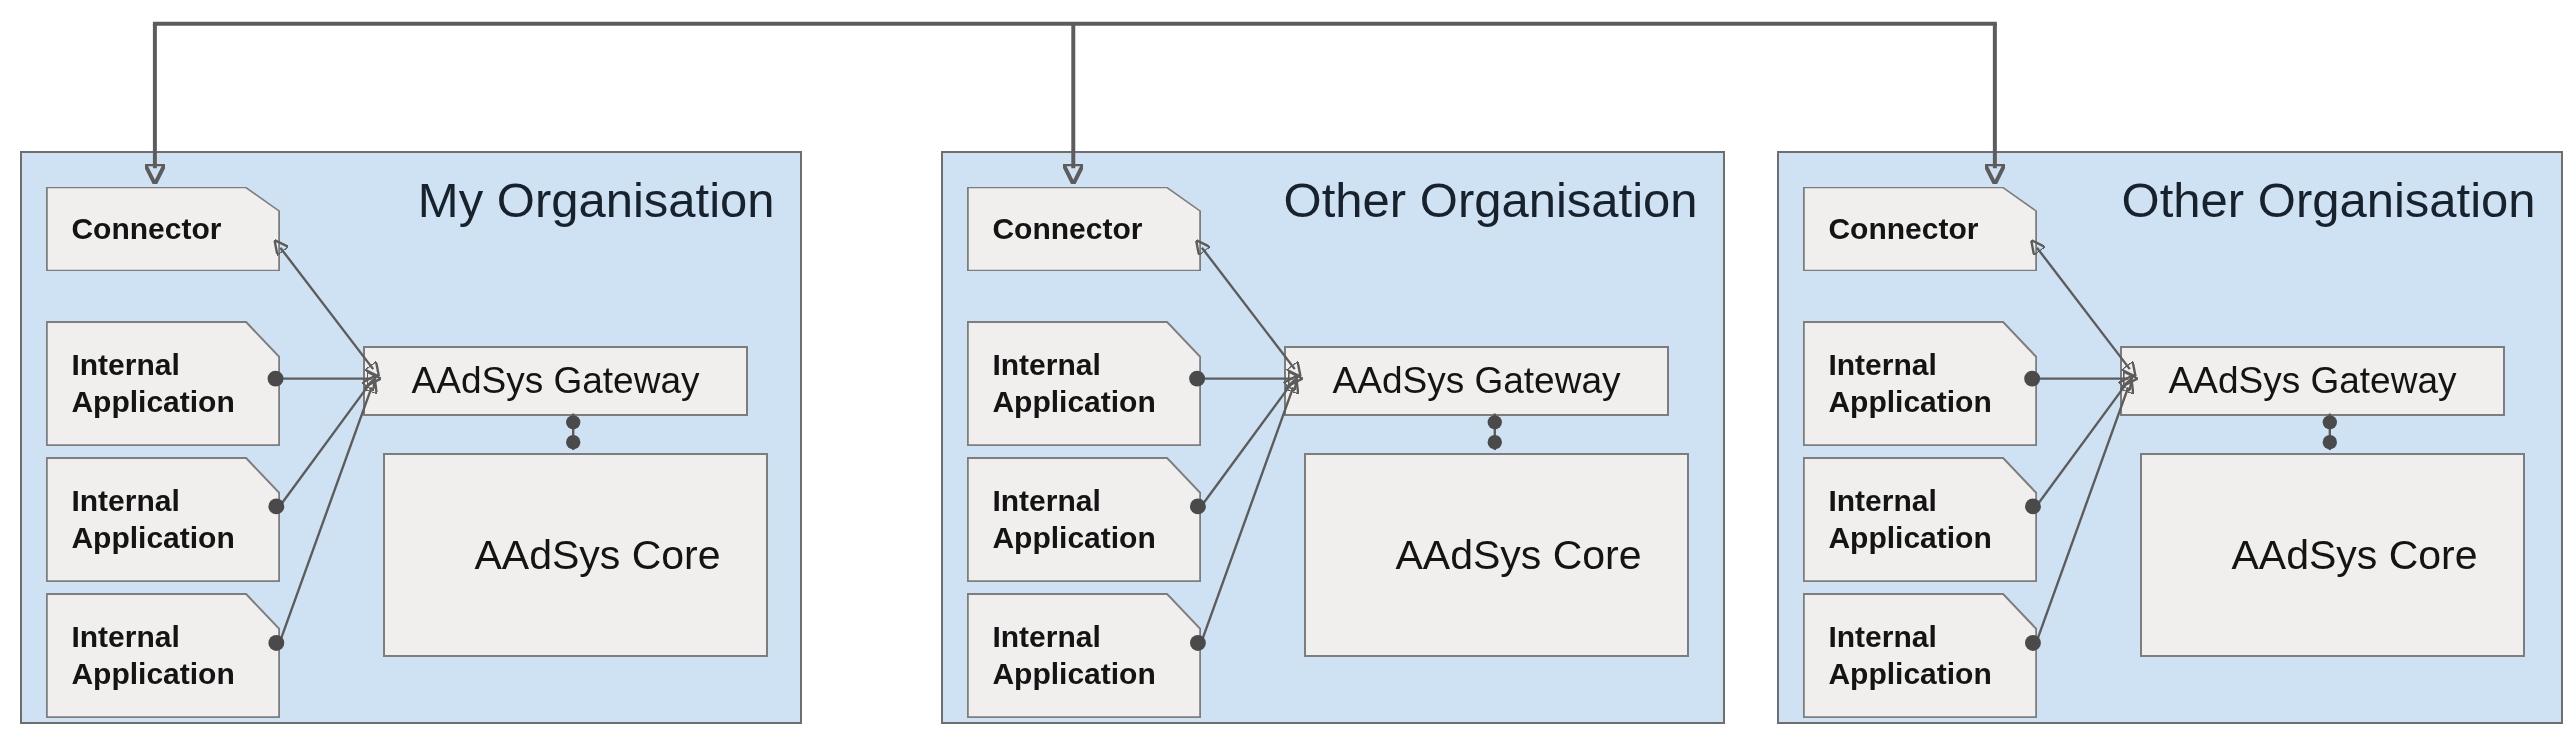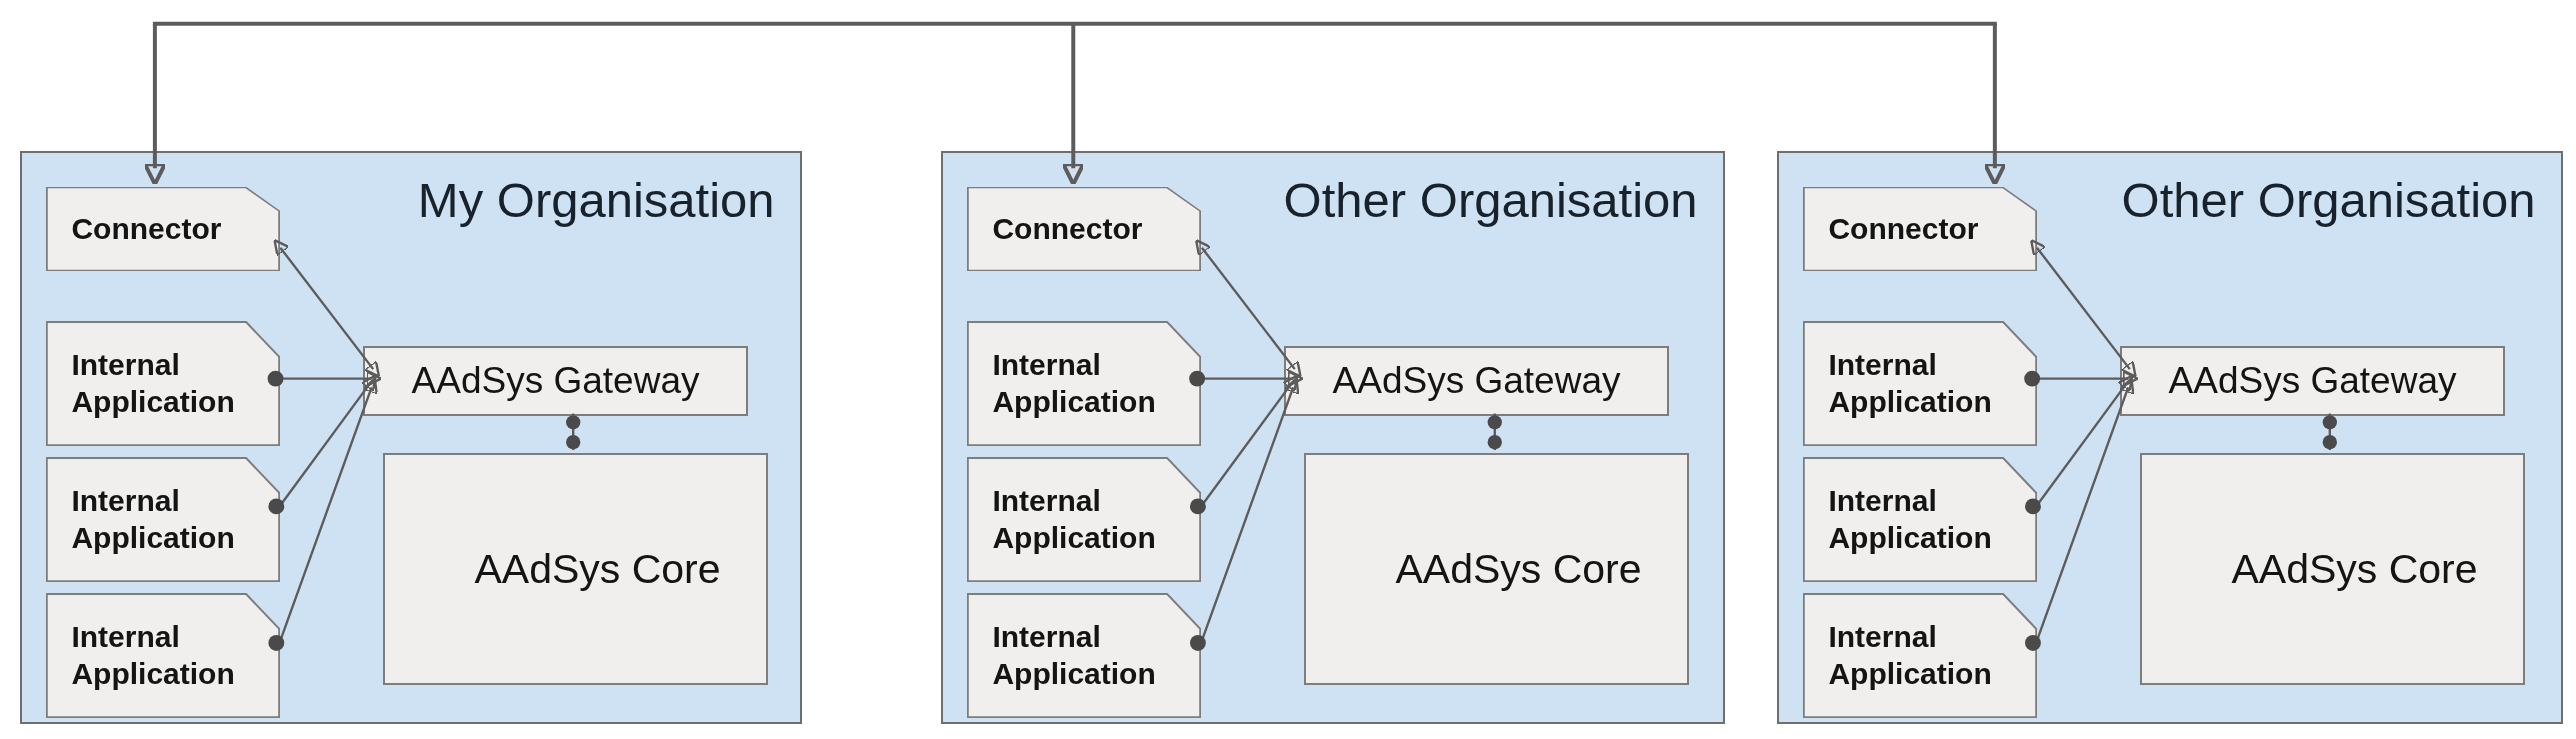--- a/index.html
+++ b/index.html
@@ -37,21 +37,21 @@
     display:flex;align-items:center;box-sizing:border-box;
     padding-left:25.4px;padding-right:11px;
     font-size:30px;font-weight:bold;line-height:1.22;color:var(--text);
   }
   .plainbox{
     position:absolute;background:var(--box-fill);
     border:2px solid var(--box-border);box-sizing:border-box;
     display:flex;align-items:center;justify-content:center;
   }
   .gateway{left:341px;top:193px;width:385px;height:70px;}
-  .core{left:361px;top:300px;width:385px;height:232px;padding-left:44px;}
+  .core{left:361px;top:300px;width:385px;height:204px;padding-left:44px;}
   .gateway .box-label{font-size:37px;color:var(--text);white-space:nowrap;}
   .core .box-label{font-size:41px;color:var(--text);white-space:nowrap;}
   #wires{position:absolute;left:0;top:0;width:2576px;height:739px;pointer-events:none;}
   #wires path, #wires line{stroke:var(--line);fill:none;}
   #wires circle{fill:var(--dot);stroke:none;}
   .w5{stroke-width:5;}
   .w3{stroke-width:3;}
 </style>
 </head>
 <body>

